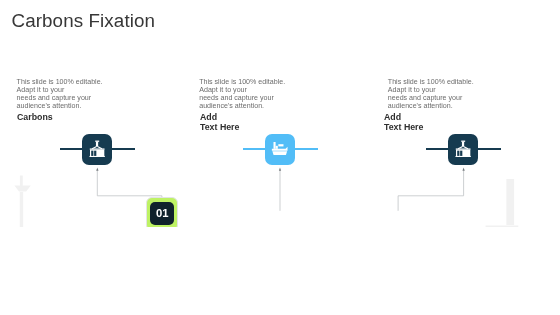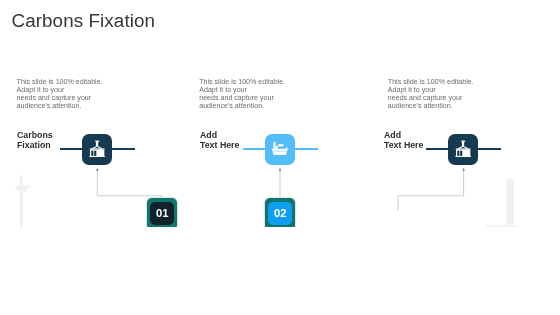--- a/index.html
+++ b/index.html
@@ -10,33 +10,33 @@
   
   #bg-art{position:absolute;left:0;top:0;width:560px;height:315px;}
 
   
   #title{position:absolute;left:11.5px;top:10.3px;font-size:18.8px;color:#373737;
          letter-spacing:0.1px;white-space:nowrap;}
 
   
   .col{position:absolute;top:78px;width:160px;margin-left:-80px;}
   .col .body{font-size:7.1px;line-height:8.1px;color:#6c6c6c;position:relative;}
-  .col .head{margin-top:21px;font-size:8.8px;line-height:9.2px;font-weight:bold;color:#2e2e2e;}
+  .col .head{margin-top:3px;font-size:8.8px;line-height:9.2px;font-weight:bold;color:#2e2e2e;}
 
   
   .rule{position:absolute;height:2px;width:75px;margin-left:-37px;top:148px;}
   .tile{position:absolute;width:30.3px;height:30.5px;margin-left:-15.15px;top:134.3px;border-radius:7px;}
   .tile svg{display:block;}
 
   
   #connectors{position:absolute;left:0;top:0;width:560px;height:315px;}
 
   
   .badge{position:absolute;width:31.7px;height:33.5px;margin-left:-15.85px;top:197px;
-         background:#0f766e;border-radius:6px;border:0.7px solid #e2e4e6;box-sizing:border-box;}
+         background:#bef264;border-radius:6px;border:0.7px solid #e2e4e6;box-sizing:border-box;}
   .badge .inner{position:absolute;left:3.0px;top:3.8px;width:24.3px;height:23.5px;border-radius:5px;
          color:#ffffff;font-size:11.3px;font-weight:bold;line-height:23.0px;text-align:center;}
 
   
   #factory{position:absolute;left:260.1px;top:254.5px;}
 
   
   #footer{position:absolute;left:0;top:302px;width:560px;text-align:center;
           font-size:5.35px;color:#8aa6b8;}
 </style>
@@ -69,21 +69,20 @@
 
   <div class="col" style="left:97px">
     <div class="body" style="left:-0.4px">
       <div>This slide is 100% editable.</div>
       <div>Adapt it to your</div>
       <div>needs and capture your</div>
       <div>audience's attention.</div>
     </div>
     <div class="head">
       <div>Carbons</div>
-      <div>Fixation</div>
     </div>
   </div>
   <div class="rule" style="left:97px;background:#163b50"></div>
   <div class="tile" style="left:97px;background:#163b50">
     <svg width="30.3" height="30.5" viewBox="0 0 30 30">
       <g fill="#ffffff">
         <path d="M13.1 6.4 h3.9 v1.3 h-3.9 z"></path>
         <path d="M13.8 7.6 h2.2 v5.0 h-2.2 z"></path>
         <path d="M13.7 12.0 l0.6 0.9 l-4.0 2.1 l-0.5 -0.9 z"></path>
         <path d="M16.1 12.0 l-0.6 0.9 l4.0 2.1 l0.5 -0.9 z"></path>
@@ -163,23 +162,20 @@
     <g fill="#74797d">
       <path d="M97.35 167.6 l1.15 3.2 h-2.3 z"></path>
       <path d="M280 167.6 l1.15 3.2 h-2.3 z"></path>
       <path d="M463.6 167.6 l1.15 3.2 h-2.3 z"></path>
     </g>
   </svg>
 
   <div class="badge" style="left:162px">
     <div class="inner" style="background:#10222c">01</div>
   </div>
-  <div class="badge" style="left:280px">
-    <div class="inner" style="background:#109ef0">02</div>
-  </div>
 
   <svg id="factory" width="36.2" height="28.4" viewBox="0 0 36.2 28.4">
     <g fill="#414141">
       <path d="M4.0 8.0 C4.6 6.6, 5.8 5.5, 7.2 4.8 C7.1 3.8, 7.6 2.8, 8.5 2.2 C9.1 1.0, 10.5 0.4, 11.9 0.6 C13.0 0.2, 14.4 0.5, 15.1 1.4 C16.3 1.7, 17.0 2.9, 16.7 4.1 C17.2 4.7, 17.1 5.7, 16.4 6.2 C15.8 6.8, 14.8 6.8, 14.1 6.4 C13.3 6.9, 12.2 6.9, 11.4 6.3 C10.5 6.7, 9.4 6.6, 8.6 6.0 C7.5 6.4, 6.4 7.0, 5.6 7.8 C5.1 8.3, 4.5 8.4, 4.0 8.0 Z"></path>
       <path d="M1.3 10.2 h5.9 v1.6 h-5.9 z"></path>
       <path d="M1.8 11.8 h4.8 v14.9 h-4.8 z"></path>
       <path d="M10.55 12.25 h2.55 l2.2 -1.85 l2.2 1.85 h8.7 v14.35 h-15.65 z"></path>
       <path d="M22.1 5.5 h9.6 v1.2 h-1.0 v9.1 h-1.2 v-9.1 h-6.2 v6.7 h-1.2 z"></path>
       <path d="M31.4 15.6 a2.7 2.7 0 0 0 -2.7 2.7 v8.3 h5.4 v-8.3 a2.7 2.7 0 0 0 -2.7 -2.7 z"></path>
       <path d="M0 26.6 h36.1 v1.3 h-36.1 z"></path>

